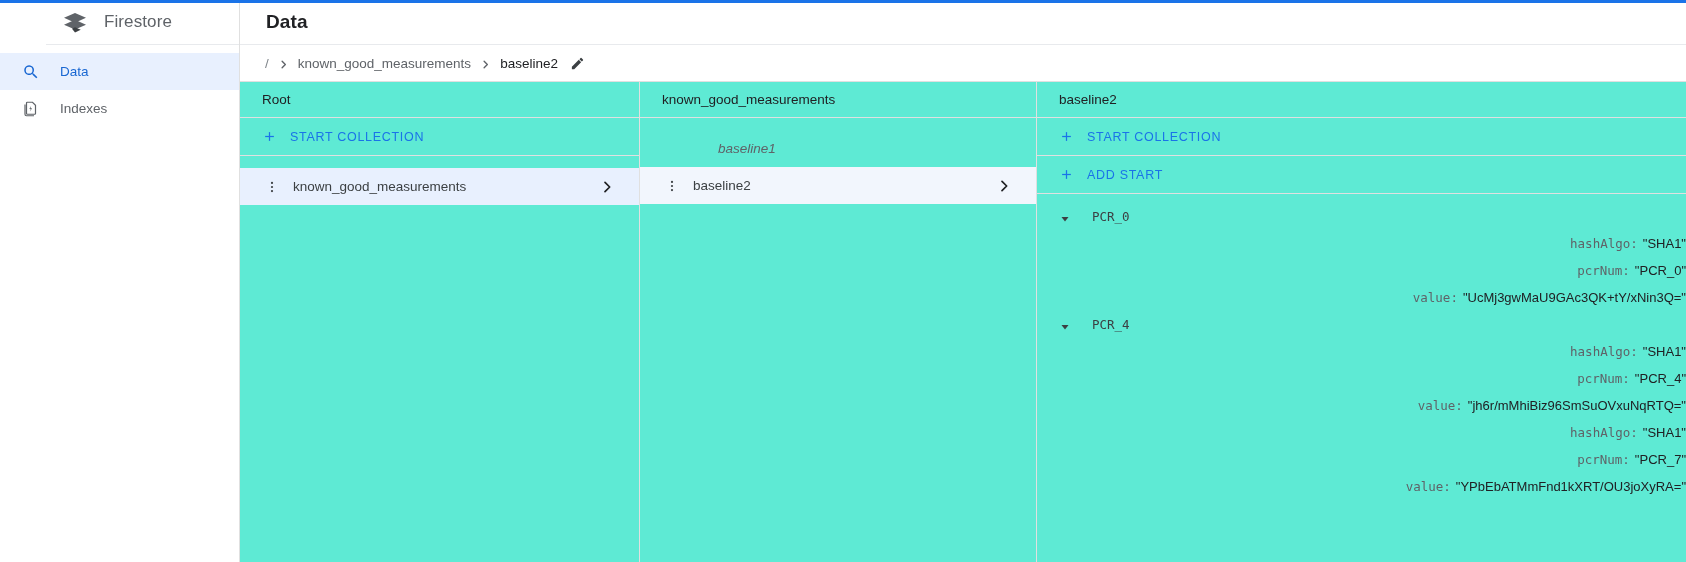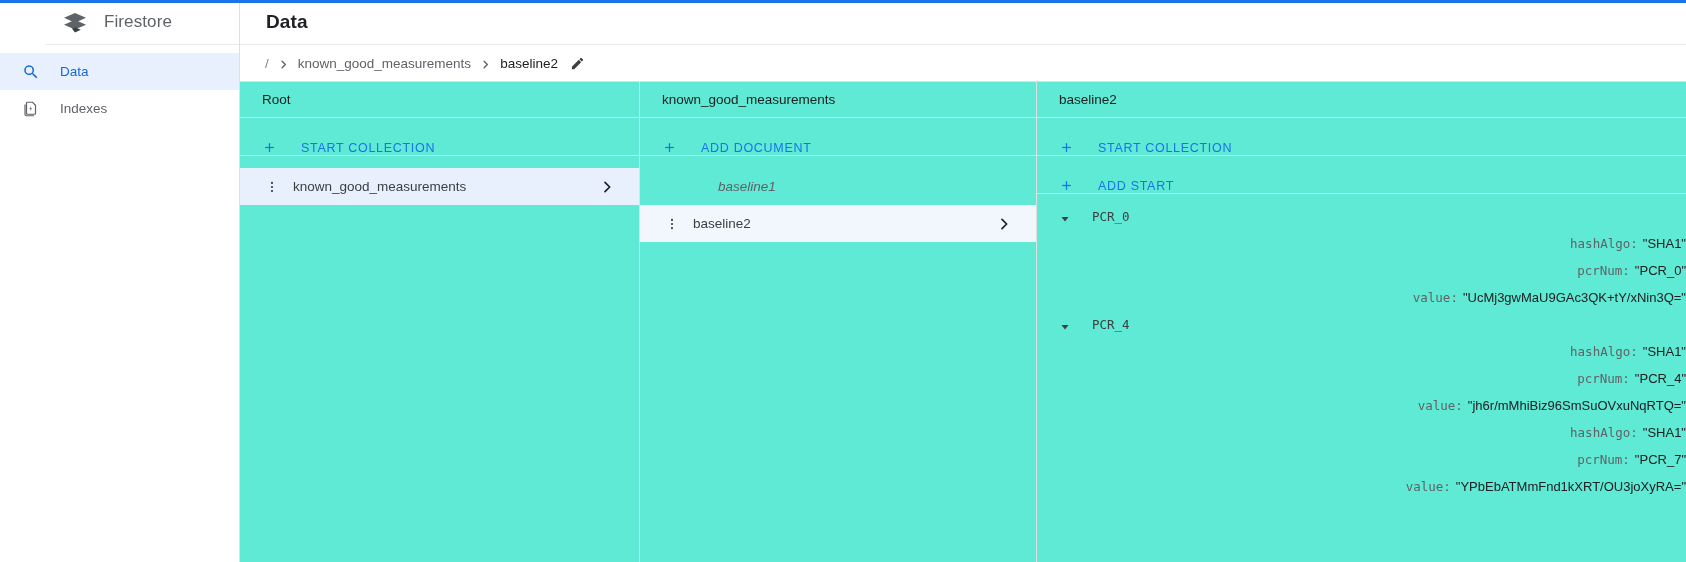--- a/index.html
+++ b/index.html
@@ -66,21 +66,21 @@
   .col { height: 480px; position: relative; background: #5eead4; }
   .col-1 { width: 400px; flex: 0 0 400px; border-right: 1px solid #e0e0e0; }
   .col-2 { width: 397px; flex: 0 0 397px; border-right: 1px solid #e0e0e0; }
   .col-3 { flex: 1 1 auto; }
 
   .col-head {
     height: 36px; display: flex; align-items: center; padding-left: 22px;
     font-size: 13.5px; color: #202124; border-bottom: 1px solid #e0e0e0;
   }
   .action {
-    height: 38px; display: flex; align-items: flex-end; gap: 24px;
+    height: 38px; display: flex; align-items: center; gap: 13px;
     padding-left: 22px; cursor: pointer;
     border-bottom: 1px solid #e0e0e0;
   }
   .plus { width: 15px; height: 15px; flex: 0 0 15px; display: block; }
   .action-label {
     font-size: 12.5px; color: #1a73e8; letter-spacing: .7px; font-weight: 500;
   }
 
   .rows { padding-top: 12px; }
   .row {
@@ -216,29 +216,20 @@
               <svg viewBox="0 0 24 24" width="16" height="16" aria-hidden="true">
                 <path d="M9 5l7 7-7 7" fill="none" stroke="#202124" stroke-width="2.6" stroke-linecap="round" stroke-linejoin="round"></path>
               </svg>
             </span>
           </div>
         </div>
       </div>
 
       <div class="col col-2">
         <div class="col-head">known_good_measurements</div>
-        <div class="action">
-          <span class="plus">
-            <svg viewBox="0 0 24 24" width="15" height="15" aria-hidden="true">
-              <path d="M11 5h2v14h-2z" fill="#1a73e8"></path>
-                <path d="M5 11h14v2H5z" fill="#1a73e8"></path>
-            </svg>
-          </span>
-          <span class="action-label">ADD DOCUMENT</span>
-        </div>
         <div class="rows">
           <div class="row">
             <span class="row-label indent muted">baseline1</span>
           </div>
           <div class="row sub">
             <span class="row-dots">
               <svg viewBox="0 0 24 24" width="14" height="14" aria-hidden="true">
                 <circle cx="12" cy="5" r="1.9" fill="#3c4043"></circle>
                 <circle cx="12" cy="12" r="1.9" fill="#3c4043"></circle>
                 <circle cx="12" cy="19" r="1.9" fill="#3c4043"></circle>

